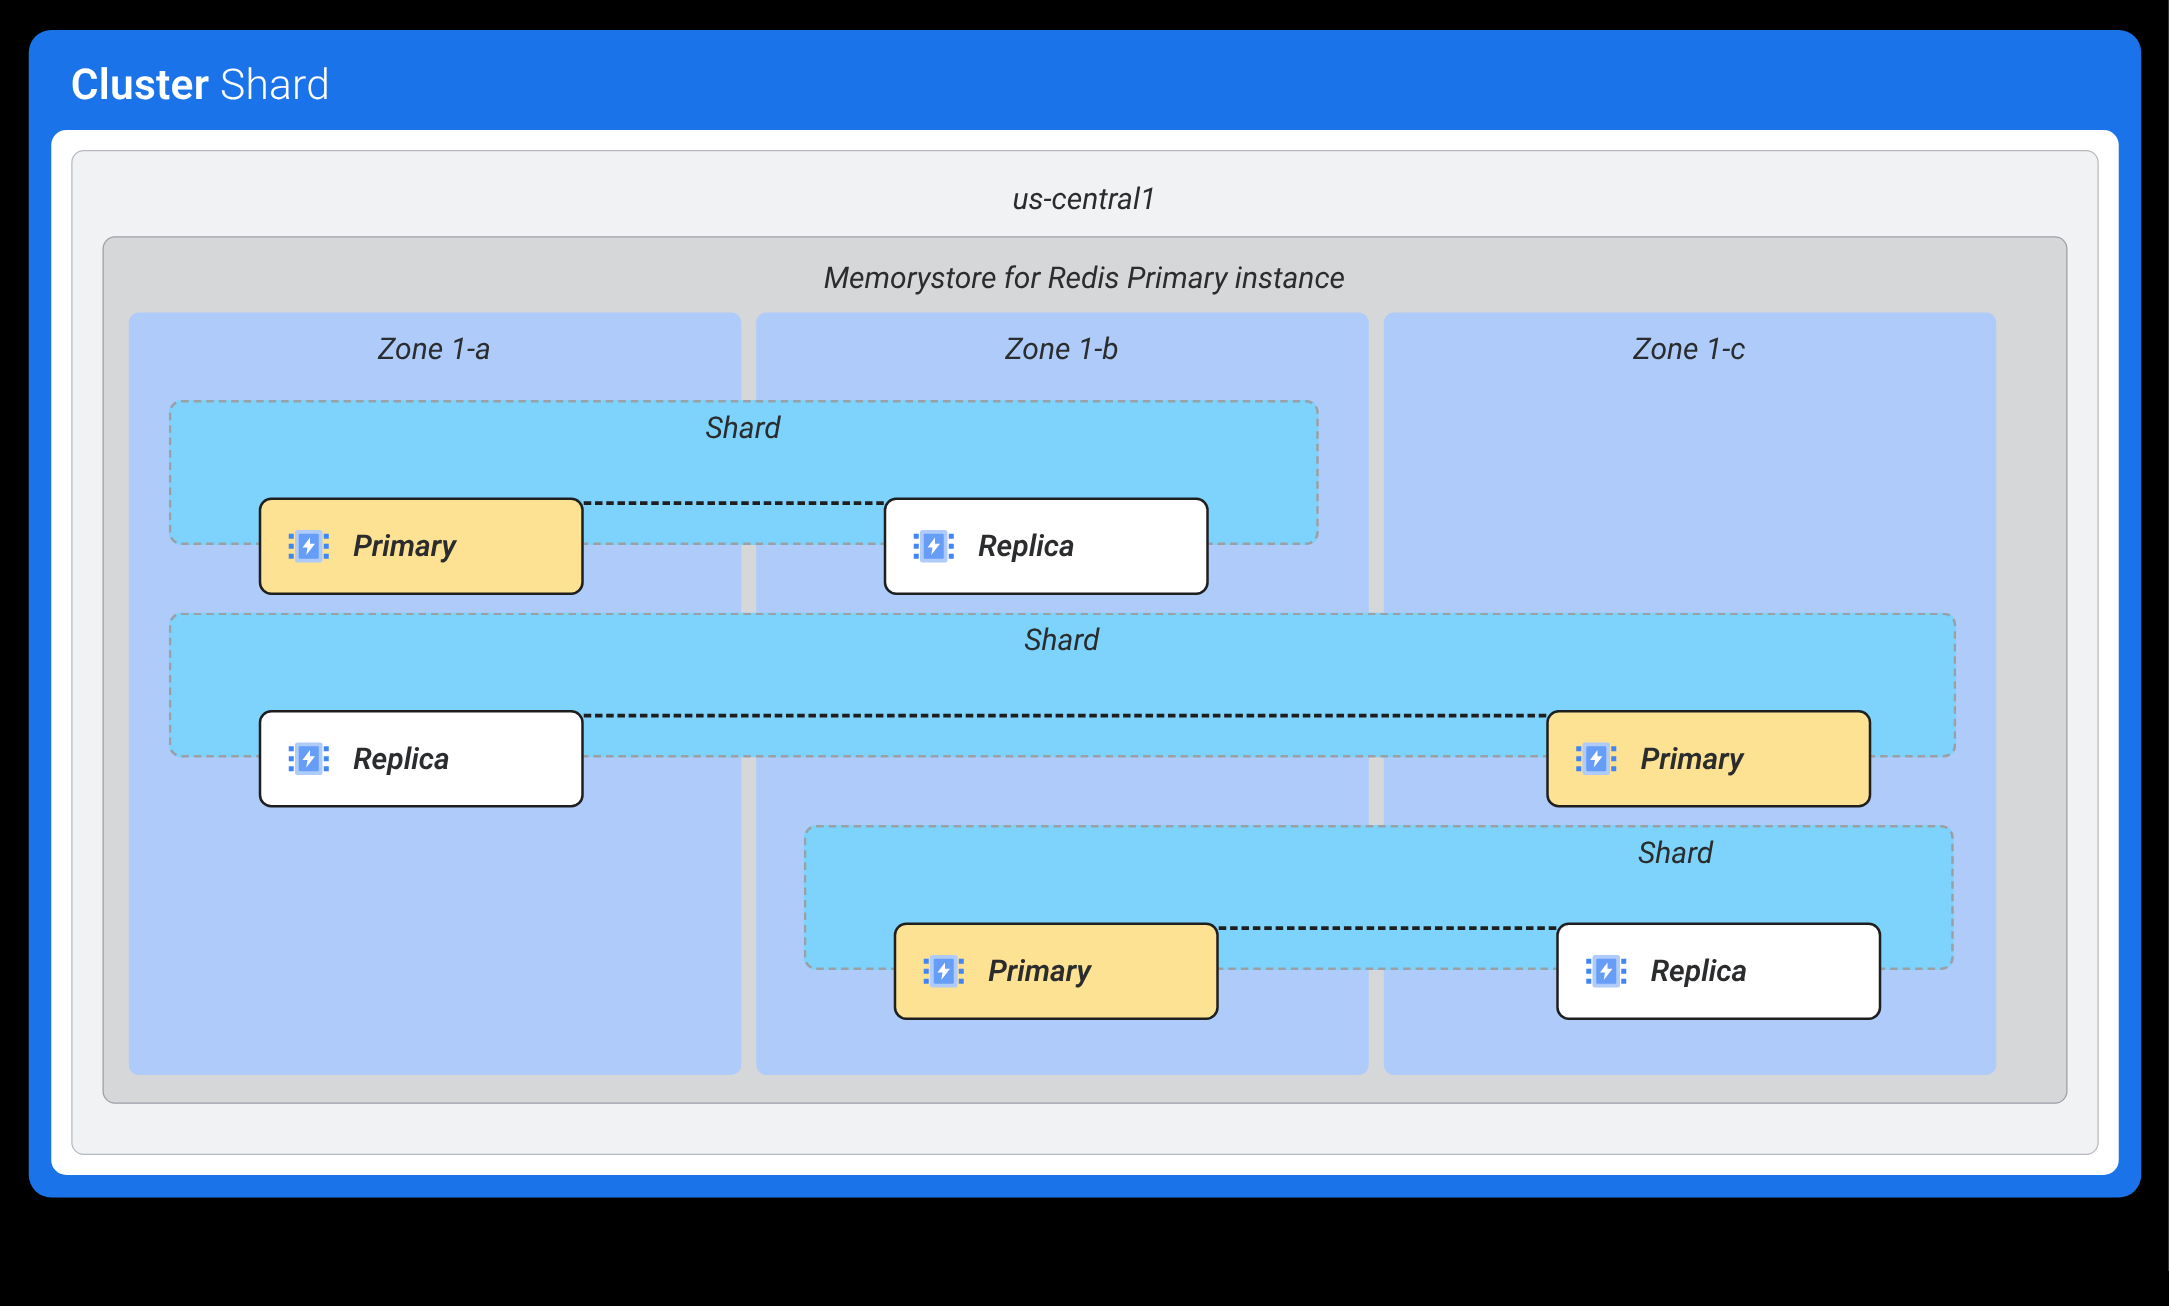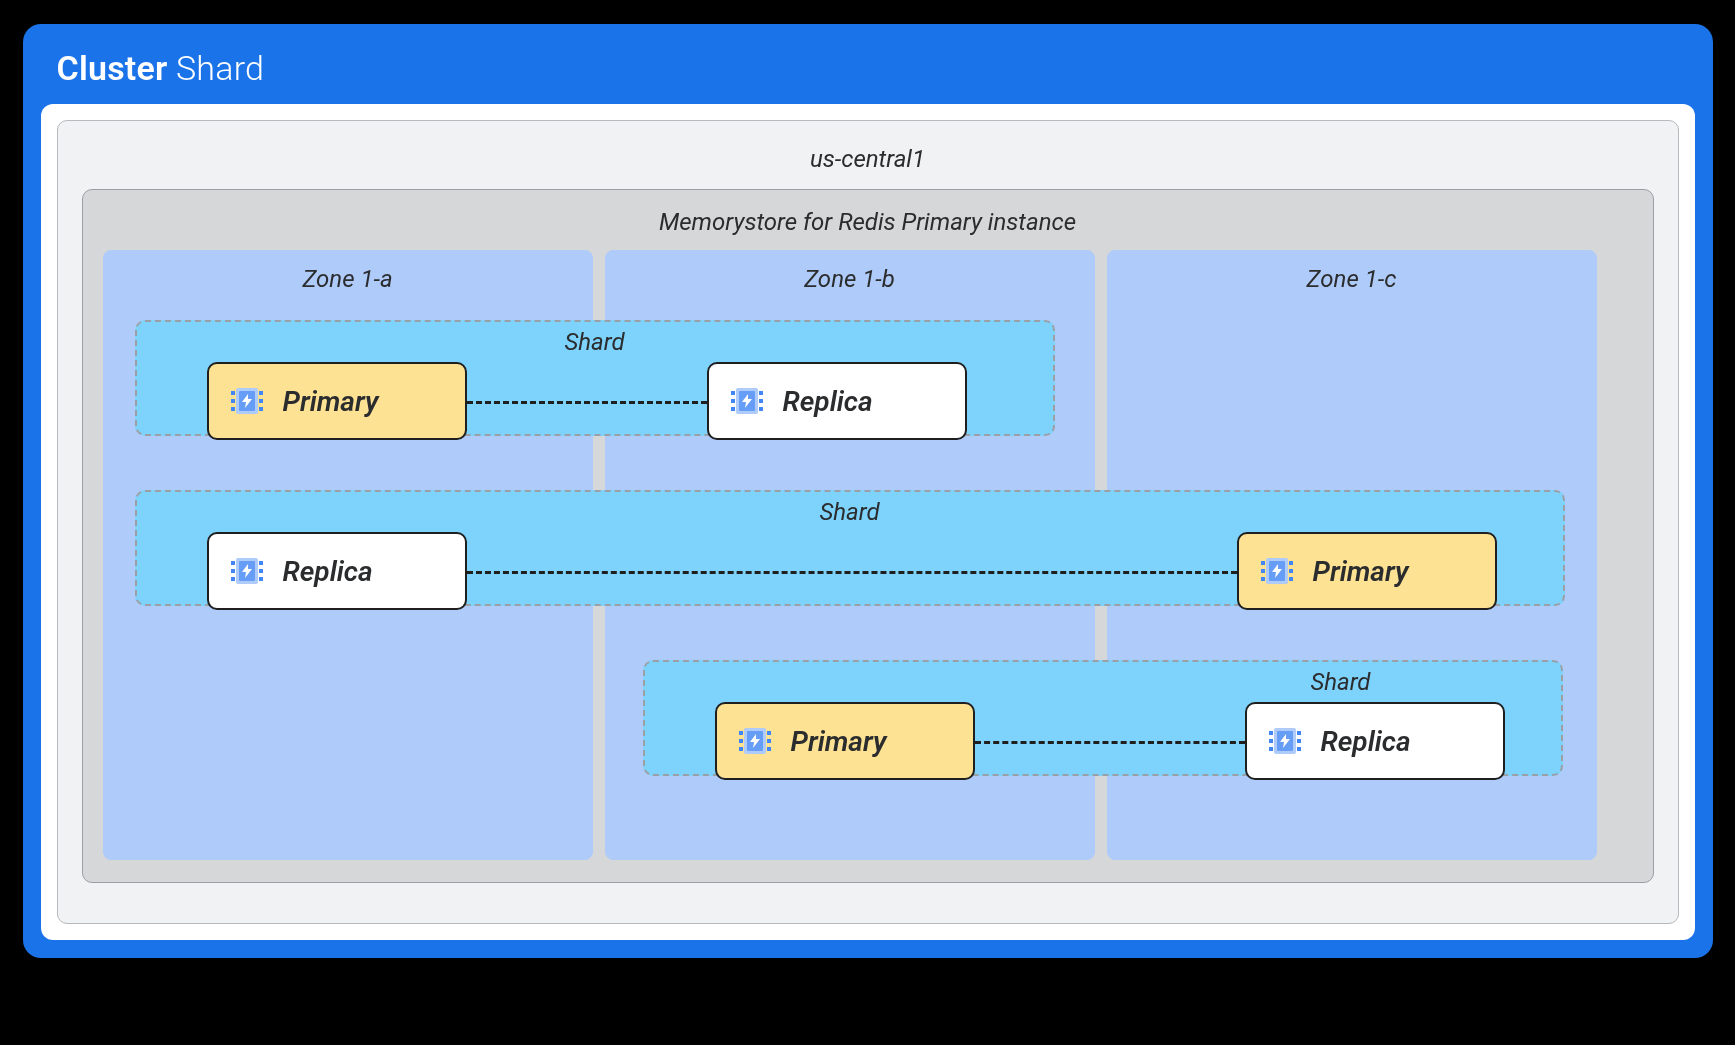--- a/index.html
+++ b/index.html
@@ -95,23 +95,24 @@
   .node {
     position: absolute;
     width: 260px;
     height: 78px;
     border: 2px solid #1f1f1f;
     border-radius: 10px;
     display: flex;
     align-items: center;
     gap: 16px;
     padding-left: 18px;
-    font-size: 28px;
+    font-size: 24px;
     font-weight: 600;
     color: #2b2c2e;
+    margin-top: 36px;
   }
   .node.primary { background: #fde293; }
   .node.replica { background: #fff; }
   .connector {
     position: absolute;
     border-top: 3px dashed #1f1f1f;
     height: 0;
   }
   
   .chip {

